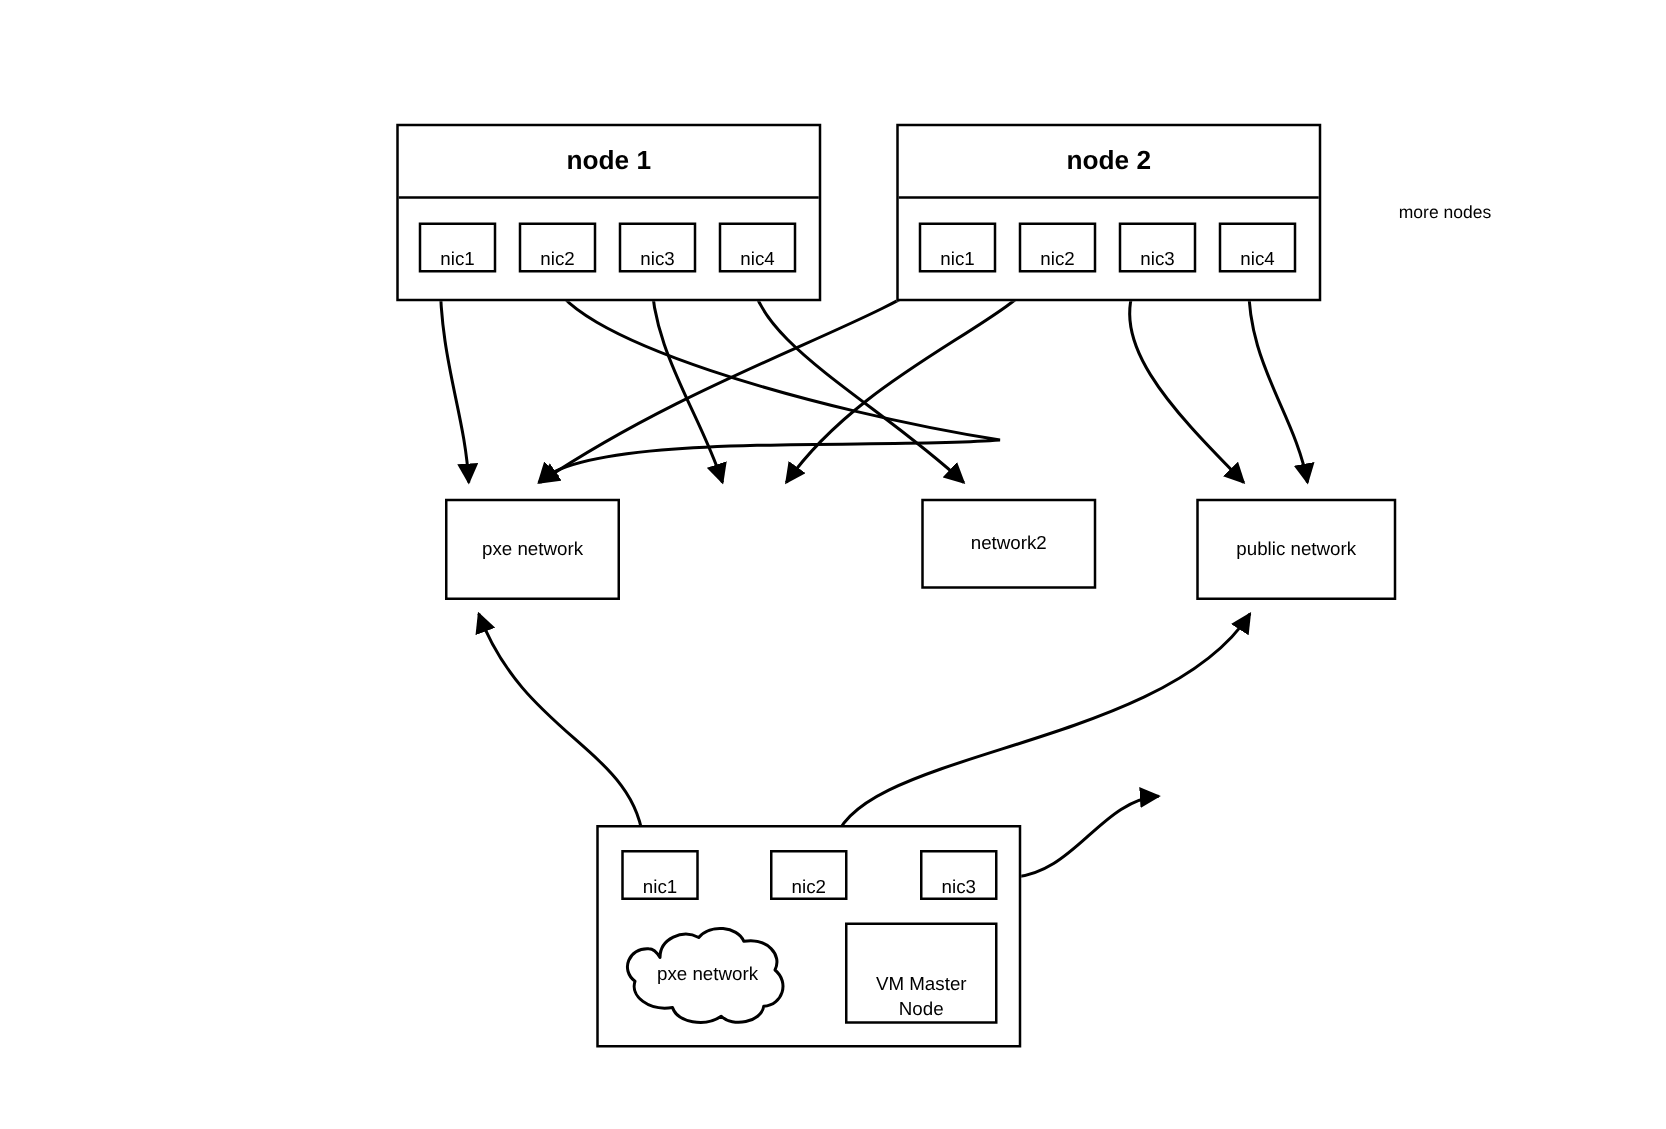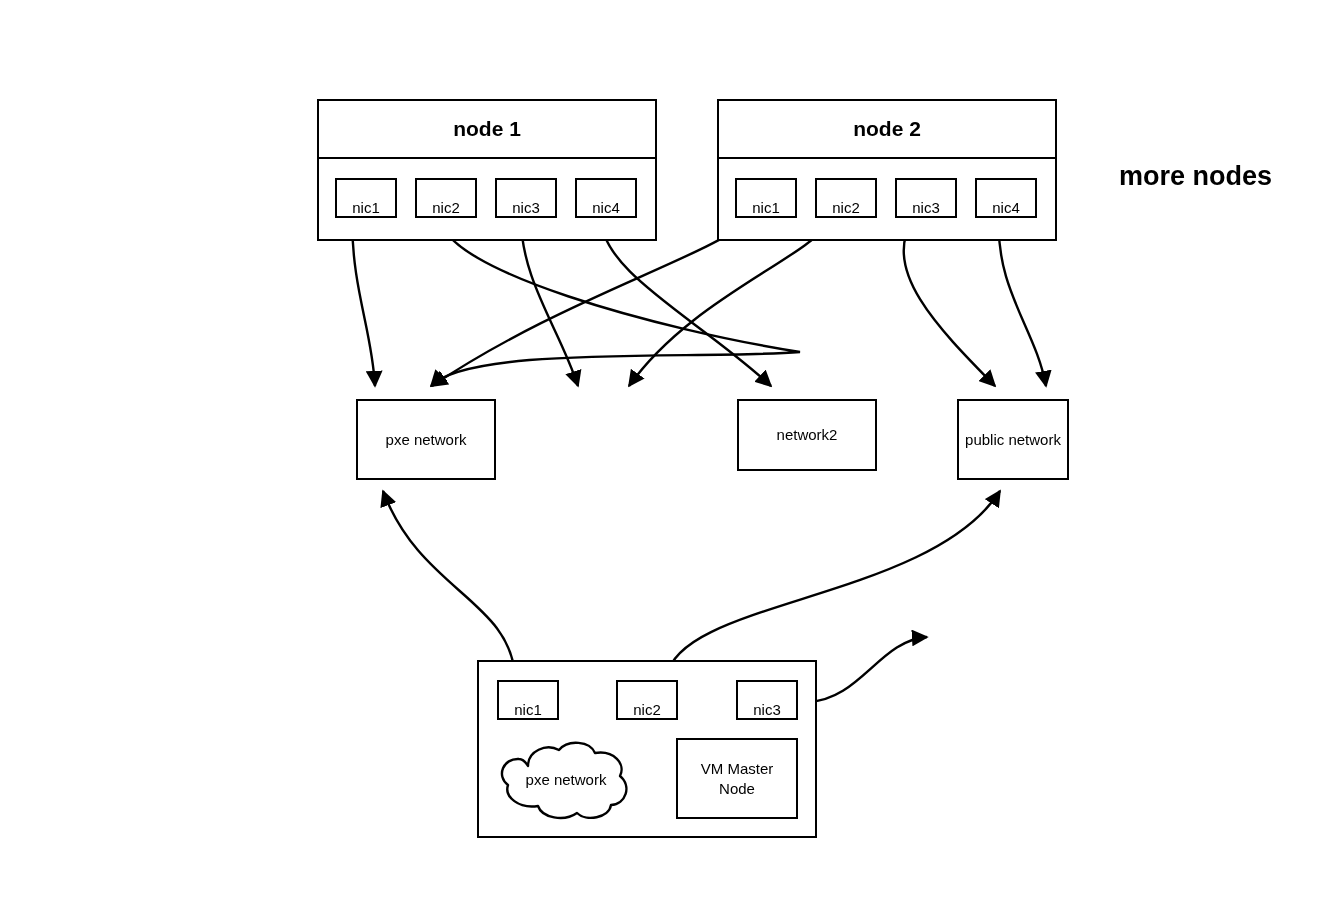--- a/index.html
+++ b/index.html
@@ -64,22 +64,22 @@
     box-sizing: border-box;
     border: 2px solid #000;
     background: #fff;
     display: flex;
     align-items: flex-end;
     justify-content: center;
     font-size: 15px;
   }
   .label-free {
     position: absolute;
-    font-size: 27px;
-    font-weight: bold;
+    font-size: 14px;
+    font-weight: normal;
     white-space: nowrap;
   }
   .cloud-wrap {
     position: absolute;
   }
   .cloud-label {
     position: absolute;
     left: 0;
     right: 0;
     top: 50%;
@@ -93,21 +93,21 @@
     box-sizing: border-box;
     border: 2px solid #000;
     background: #fff;
   }
   .vm-master {
     position: absolute;
     box-sizing: border-box;
     border: 2px solid #000;
     background: #fff;
     display: flex;
-    align-items: center;
+    align-items: flex-end;
     justify-content: center;
     text-align: center;
     font-size: 15px;
     line-height: 1.3;
   }
 </style>
 </head>
 <body>
 
 <div id="canvas">
@@ -181,21 +181,21 @@
   </div>
 
   <div class="label-free" style="left:1119px; top:161px;">more nodes</div>
 
   <div class="box" style="left:356px; top:399px; width:140px; height:81px;">
     <span>pxe network</span>
   </div>
   <div class="box" style="left:737px; top:399px; width:140px; height:72px;">
     <span>network2</span>
   </div>
-  <div class="box" style="left:957px; top:399px; width:112px; height:81px;">
+  <div class="box" style="left:957px; top:399px; width:160px; height:81px;">
     <span>public network</span>
   </div>
 
 
   <div class="vm-shell" style="left:477px; top:660px; width:340px; height:178px;"></div>
 
   <div class="nic" style="left:497px; top:680px; width:62px; height:40px;">
     <span>nic1</span>
   </div>
   <div class="nic" style="left:616px; top:680px; width:62px; height:40px;">

